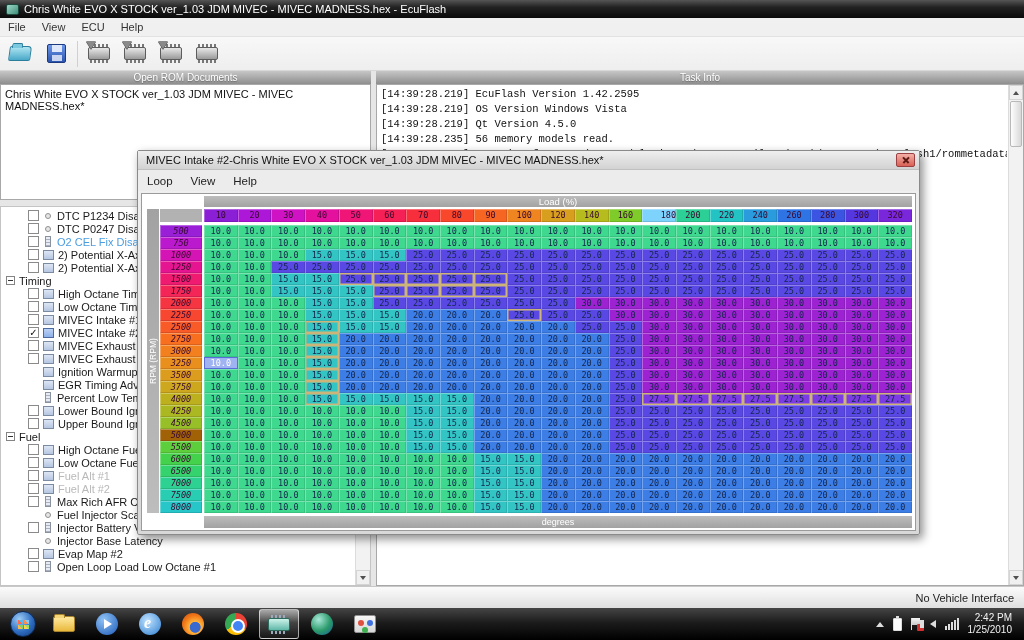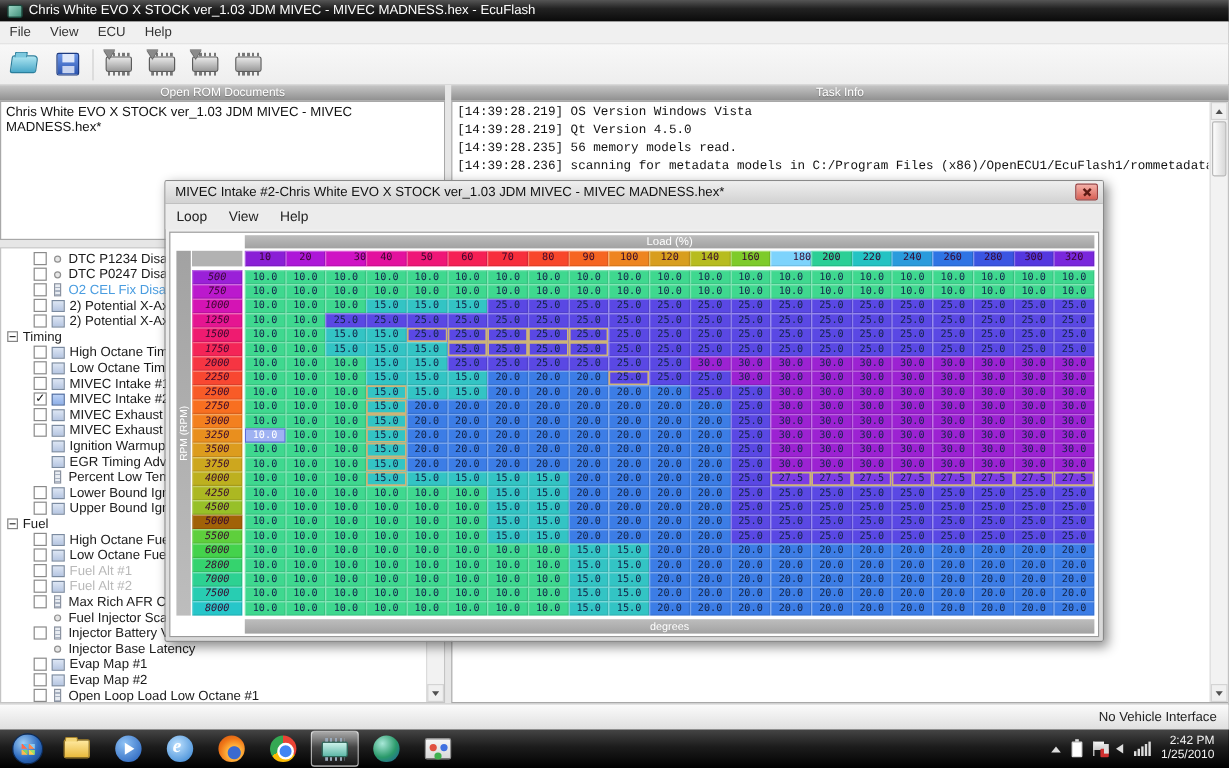--- a/index.html
+++ b/index.html
@@ -367,25 +367,20 @@
                 <span>Injector Battery Vol</span>
               </div>
               <div class="tree-row child">
                 <span class="cbx-space"></span>
                 <span class="t-ico dot"></span>
                 <span>Injector Base Latency</span>
               </div>
               <div class="tree-row child">
                 <span class="cbx"></span>
                 <span class="t-ico table"></span>
-                <span>Evap Map #1</span>
-              </div>
-              <div class="tree-row child">
-                <span class="cbx"></span>
-                <span class="t-ico table"></span>
                 <span>Evap Map #2</span>
               </div>
               <div class="tree-row child">
                 <span class="cbx"></span>
                 <span class="t-ico scalar"></span>
                 <span>Open Loop Load Low Octane #1</span>
               </div>
             </div>
           <div class="tree-scroll">
             <div class="tree-thumb"></div>
@@ -393,20 +388,21 @@
                 <span class="arr-dn"></span>
               </div>
           </div>
         </div>
       </div>
       <div class="v-splitter"></div>
       <div class="right-panel">
         <div class="panel-header">Task Info</div>
         <div class="task-wrap">
           <div class="task-log">
+              <div class="log-line">[14:39:28.219] EcuFlash Version 1.42.2595</div>
               <div class="log-line">[14:39:28.219] OS Version Windows Vista</div>
               <div class="log-line">[14:39:28.219] Qt Version 4.5.0</div>
               <div class="log-line">[14:39:28.235] 56 memory models read.</div>
               <div class="log-line">[14:39:28.236] scanning for metadata models in C:/Program Files (x86)/OpenECU1/EcuFlash1/rommetadata</div>
             </div>
           <div class="task-scroll">
             <div class="scroll-btn top">
                 <span class="arr-up"></span>
               </div>
             <div class="task-thumb"></div>
@@ -434,21 +430,21 @@
         <span>Help</span>
       </div>
     <div class="cw-client">
       <div class="tbl">
         <div class="gray-bar load-bar">Load (%)</div>
         <div class="gray-bar rpm-bar">RPM (RPM)</div>
         <div class="corner"></div>
         <div class="colheads">
             <div class="hcell" style="background: rgb(138, 31, 214);">10</div>
             <div class="hcell" style="background: rgb(173, 23, 216);">20</div>
-            <div class="hcell" style="background: rgb(207, 18, 196); text-align: right;">30</div>
+            <div class="hcell" style="background: rgb(207, 18, 196);">30</div>
             <div class="hcell" style="background: rgb(227, 17, 158);">40</div>
             <div class="hcell" style="background: rgb(239, 22, 119);">50</div>
             <div class="hcell" style="background: rgb(245, 32, 85);">60</div>
             <div class="hcell" style="background: rgb(247, 46, 60);">70</div>
             <div class="hcell" style="background: rgb(248, 71, 43);">80</div>
             <div class="hcell" style="background: rgb(246, 101, 34);">90</div>
             <div class="hcell" style="background: rgb(238, 133, 32);">100</div>
             <div class="hcell" style="background: rgb(216, 158, 30);">120</div>
             <div class="hcell" style="background: rgb(183, 188, 30);">140</div>
             <div class="hcell" style="background: rgb(126, 203, 42);">160</div>
@@ -475,21 +471,21 @@
             <div class="rcell" style="background: rgb(243, 128, 31);">3000</div>
             <div class="rcell" style="background: rgb(233, 143, 30);">3250</div>
             <div class="rcell" style="background: rgb(220, 156, 30);">3500</div>
             <div class="rcell" style="background: rgb(205, 167, 30);">3750</div>
             <div class="rcell" style="background: rgb(189, 176, 31);">4000</div>
             <div class="rcell" style="background: rgb(172, 184, 34);">4250</div>
             <div class="rcell" style="background: rgb(151, 192, 40);">4500</div>
             <div class="rcell" style="background: #a16207;">5000</div>
             <div class="rcell" style="background: rgb(94, 207, 60);">5500</div>
             <div class="rcell" style="background: rgb(68, 210, 76);">6000</div>
-            <div class="rcell" style="background: rgb(53, 211, 110);">2800</div>
+            <div class="rcell" style="background: rgb(53, 211, 110);">6500</div>
             <div class="rcell" style="background: rgb(45, 209, 146);">7000</div>
             <div class="rcell" style="background: rgb(40, 205, 178);">7500</div>
             <div class="rcell" style="background: rgb(39, 198, 201);">8000</div>
           </div>
         <div class="cells">
             <div class="cell" style="background: rgb(63, 216, 143);">10.0</div>
             <div class="cell" style="background: rgb(63, 216, 143);">10.0</div>
             <div class="cell" style="background: rgb(63, 216, 143);">10.0</div>
             <div class="cell" style="background: rgb(63, 216, 143);">10.0</div>
             <div class="cell" style="background: rgb(63, 216, 143);">10.0</div>

